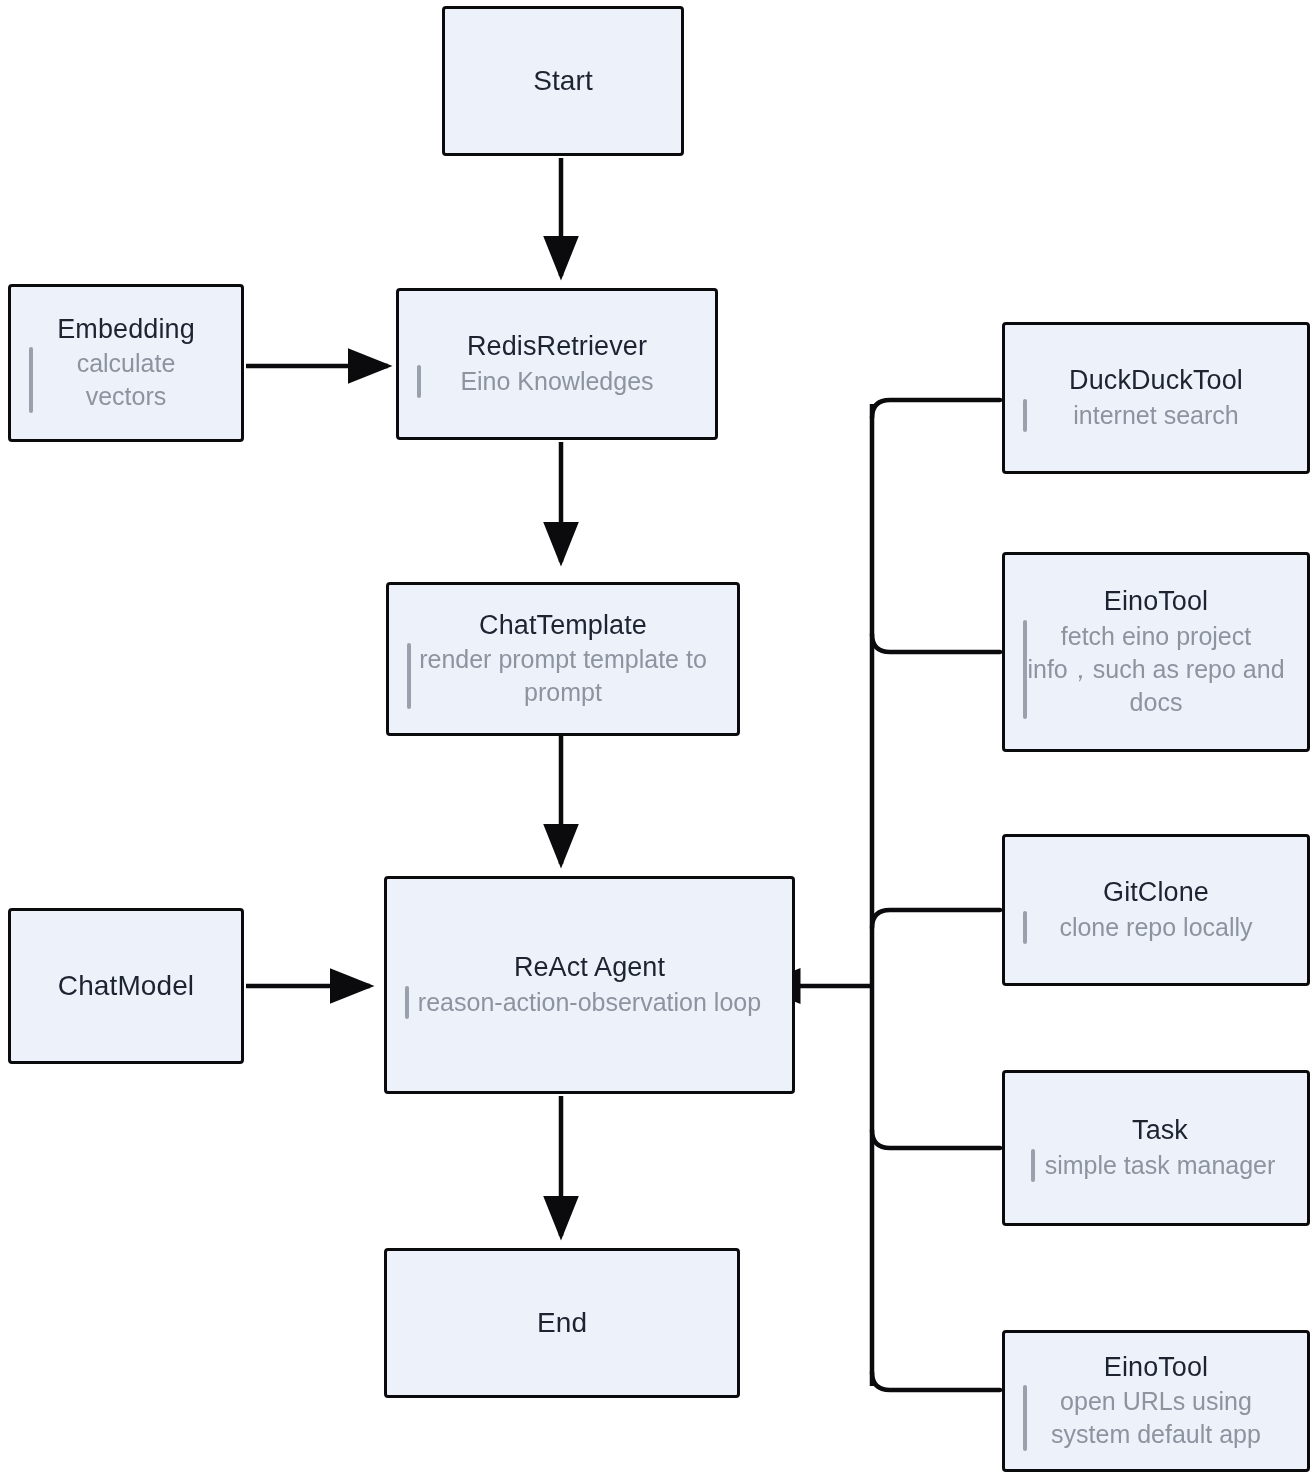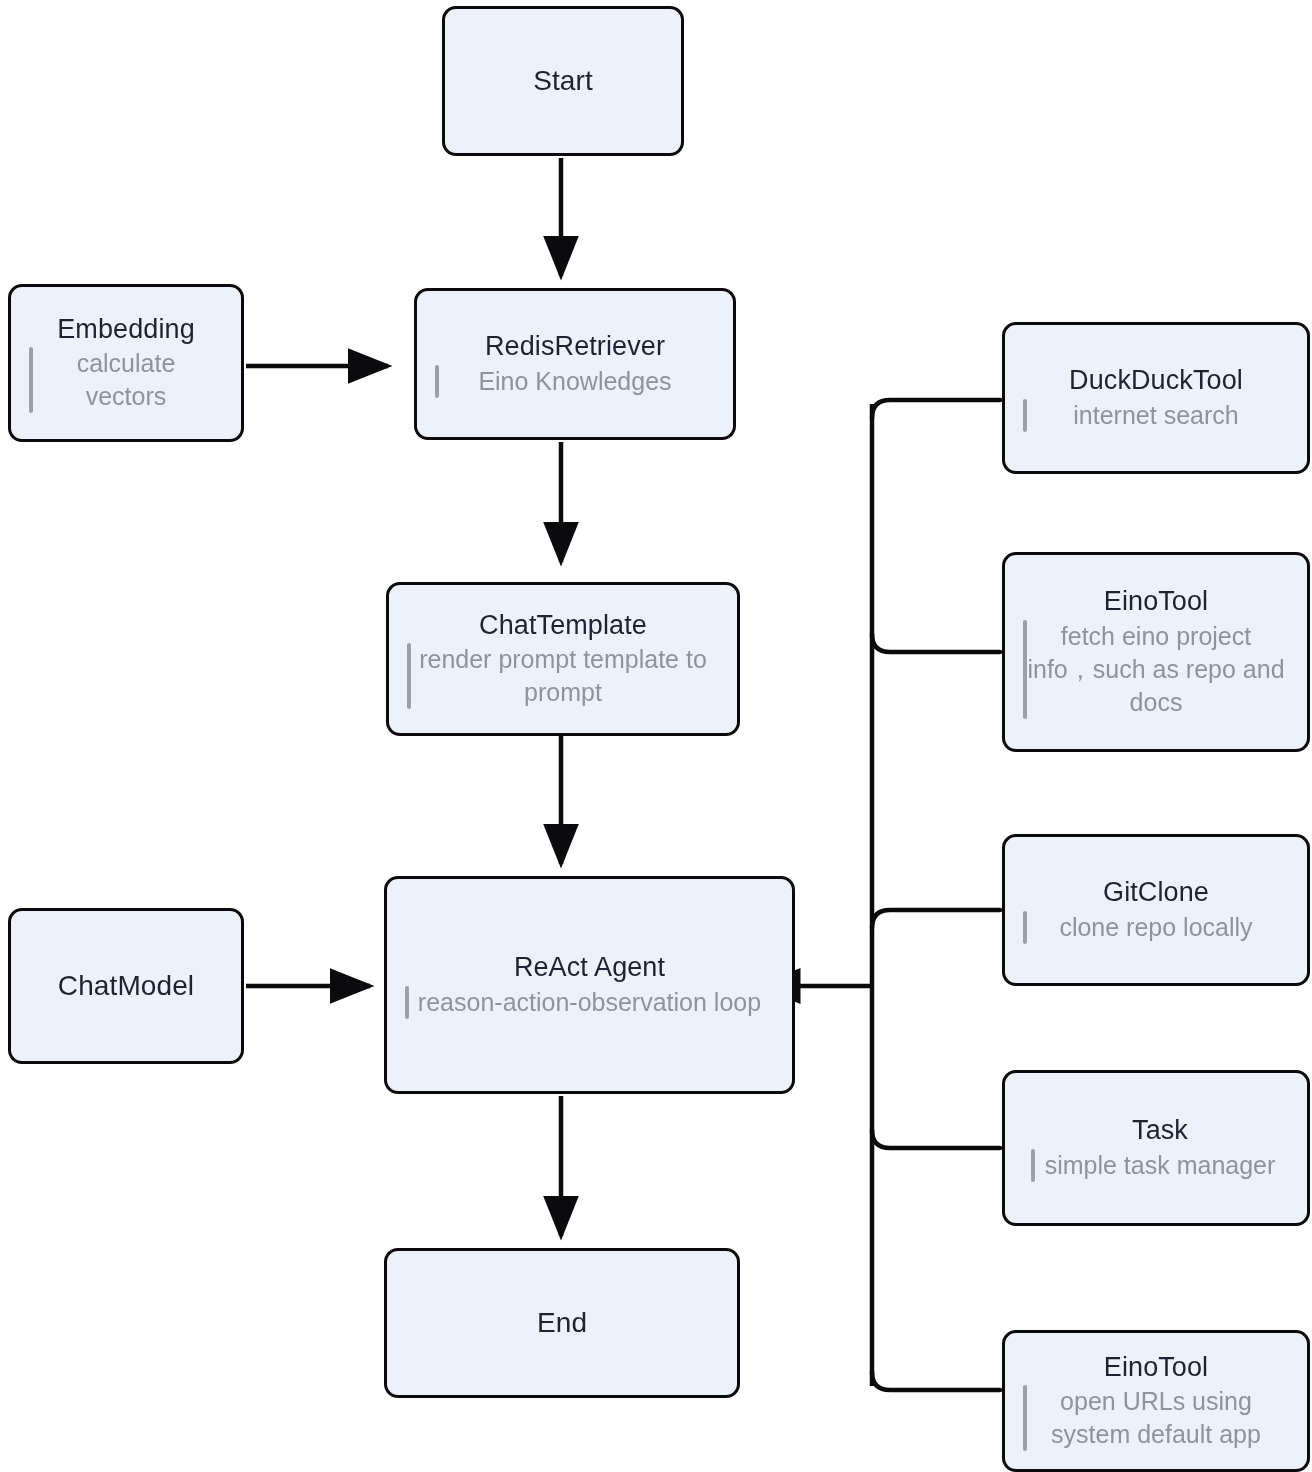--- a/index.html
+++ b/index.html
@@ -23,21 +23,21 @@
     top: 0;
     width: 1312px;
     height: 1472px;
     pointer-events: none;
   }
   .node {
     position: absolute;
     box-sizing: border-box;
     background: #edf1fa;
     border: 3.5px solid #0b0b0e;
-    border-radius: 14px;
+    border-radius: 4px;
     display: flex;
     flex-direction: column;
     align-items: center;
     justify-content: center;
     text-align: center;
     padding: 6px 12px;
   }
   .node .title {
     color: #1d2330;
     font-size: 27px;
@@ -73,21 +73,21 @@
     font-size: 25px;
     line-height: 1.32;
     text-align: center;
     padding: 0 10px;
     width: 100%;
   }
 
   
   #node-start        { left: 442px;  top: 6px;    width: 242px; height: 150px; }
   #node-embedding    { left: 8px;    top: 284px;  width: 236px; height: 158px; }
-  #node-redis        { left: 414px;  top: 288px;  width: 322px; height: 152px; }
+  #node-redis        { left: 396px;  top: 288px;  width: 322px; height: 152px; }
   #node-chattemplate { left: 386px;  top: 574px;  width: 354px; height: 154px; margin-top: 8px; }
   #node-chatmodel    { left: 8px;    top: 908px;  width: 236px; height: 156px; }
   #node-react        { left: 384px;  top: 876px;  width: 411px; height: 218px; }
   #node-end          { left: 384px;  top: 1248px; width: 356px; height: 150px; text-align: center; }
   #node-duck         { left: 1002px; top: 322px;  width: 308px; height: 152px; }
   #node-eino         { left: 1002px; top: 552px;  width: 308px; height: 200px; }
   #node-gitclone     { left: 1002px; top: 834px;  width: 308px; height: 152px; }
   #node-task         { left: 1002px; top: 1070px; width: 308px; height: 156px; padding-left: 20px; }
   #node-openurl      { left: 1002px; top: 1330px; width: 308px; height: 142px; }
 </style>

